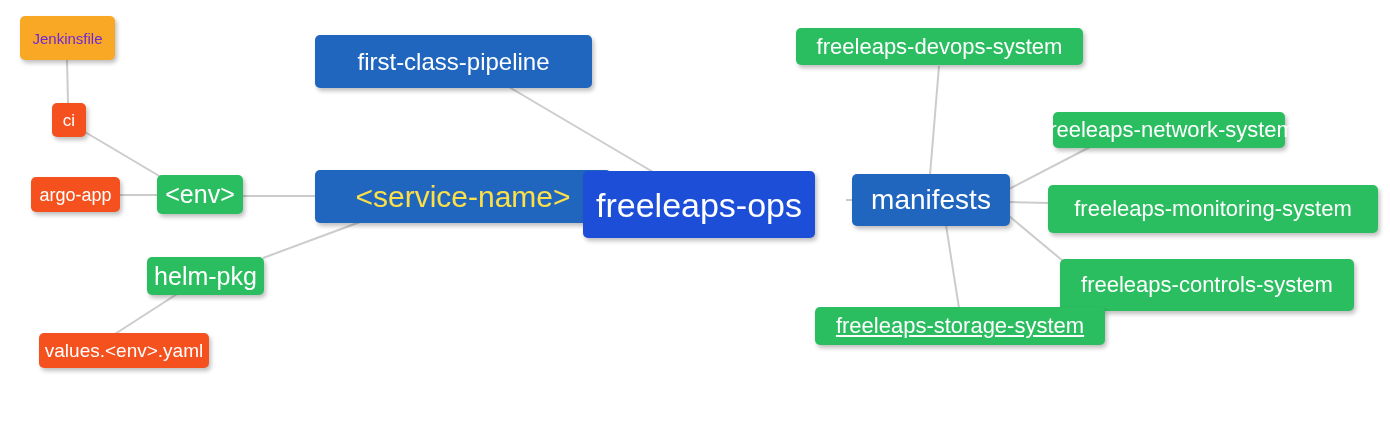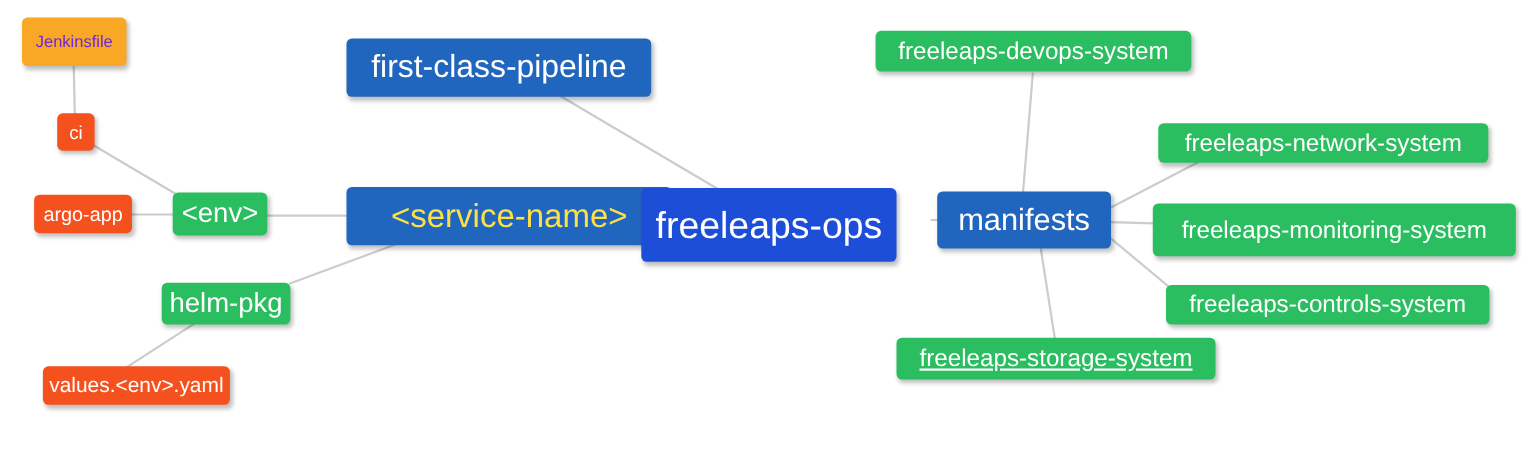--- a/index.html
+++ b/index.html
@@ -58,22 +58,22 @@
       <line x1="1009" y1="216" x2="1063" y2="261" stroke="#cccccc" stroke-width="2"></line>
       <line x1="946" y1="225" x2="959" y2="308" stroke="#cccccc" stroke-width="2"></line>
     </svg>
 
 <div class="node" style="left: 20px; top: 16px; width: 95px; height: 44px; font-size: 15px; background: rgb(249, 168, 37); color: #6d28d9;">Jenkinsfile</div>
     <div class="node" style="left: 52px; top: 103px; width: 34px; height: 34px; font-size: 17px; background: rgb(244, 81, 30); color: rgb(255, 255, 255);">ci</div>
     <div class="node" style="left: 31px; top: 177px; width: 89px; height: 35px; font-size: 18px; background: rgb(244, 81, 30); color: rgb(255, 255, 255);">argo-app</div>
     <div class="node" style="left: 157px; top: 175px; width: 86px; height: 39px; font-size: 25px; background: rgb(43, 190, 96); color: rgb(255, 255, 255);">&lt;env&gt;</div>
     <div class="node" style="left: 147px; top: 257px; width: 117px; height: 38px; font-size: 25px; background: rgb(43, 190, 96); color: rgb(255, 255, 255);">helm-pkg</div>
     <div class="node" style="left: 7px; top: 333px; width: 170px; height: 35px; font-size: 19px; background: rgb(244, 81, 30); color: rgb(255, 255, 255); margin-left: 32px;">values.&lt;env&gt;.yaml</div>
-    <div class="node" style="left: 315px; top: 35px; width: 277px; height: 53px; font-size: 29px; background: rgb(33, 102, 190); color: rgb(255, 255, 255);">first-class-pipeline</div>
+    <div class="node" style="left: 315px; top: 35px; width: 277px; height: 53px; font-size: 24px; background: rgb(33, 102, 190); color: rgb(255, 255, 255);">first-class-pipeline</div>
     <div class="node" style="left: 315px; top: 170px; width: 296px; height: 53px; font-size: 30px; background: rgb(33, 102, 190); color: #fde047;">&lt;service-name&gt;</div>
     <div class="node" style="left: 583px; top: 171px; width: 232px; height: 67px; font-size: 34px; background: #1d4ed8; color: rgb(255, 255, 255);">freeleaps-ops</div>
     <div class="node" style="left: 852px; top: 174px; width: 158px; height: 52px; font-size: 28px; background: rgb(33, 102, 190); color: rgb(255, 255, 255);">manifests</div>
     <div class="node" style="left: 796px; top: 28px; width: 287px; height: 37px; font-size: 22px; background: rgb(43, 190, 96); color: rgb(255, 255, 255);">freeleaps-devops-system</div>
-    <div class="node" style="left: 1053px; top: 112px; width: 300px; height: 36px; font-size: 22px; background: rgb(43, 190, 96); color: rgb(255, 255, 255);">freeleaps-network-system</div>
+    <div class="node" style="left: 1053px; top: 112px; width: 232px; height: 36px; font-size: 22px; background: rgb(43, 190, 96); color: rgb(255, 255, 255);">freeleaps-network-system</div>
     <div class="node" style="left: 1048px; top: 185px; width: 330px; height: 48px; font-size: 22px; background: rgb(43, 190, 96); color: rgb(255, 255, 255);">freeleaps-monitoring-system</div>
-    <div class="node" style="left: 1060px; top: 259px; width: 294px; height: 36px; font-size: 22px; background: rgb(43, 190, 96); color: rgb(255, 255, 255);">freeleaps-controls-system</div>
+    <div class="node" style="left: 1060px; top: 259px; width: 294px; height: 52px; font-size: 22px; background: rgb(43, 190, 96); color: rgb(255, 255, 255);">freeleaps-controls-system</div>
     <div class="node" style="left: 815px; top: 307px; width: 290px; height: 38px; font-size: 22px; background: rgb(43, 190, 96); color: rgb(255, 255, 255); text-decoration: underline;">freeleaps-storage-system</div>
   </div>
 
 </body></html>

